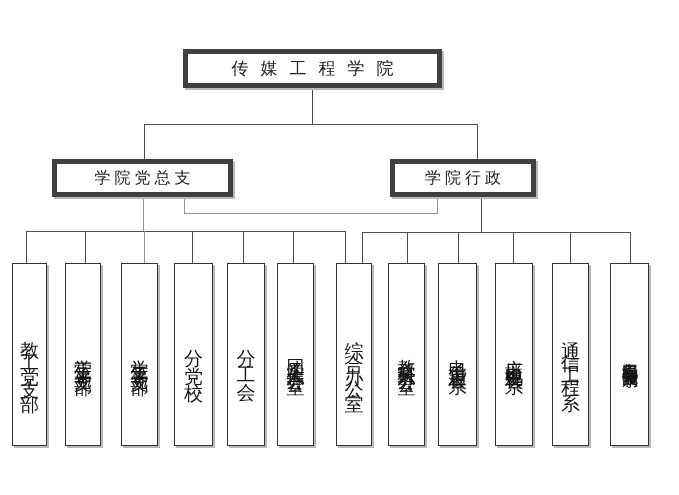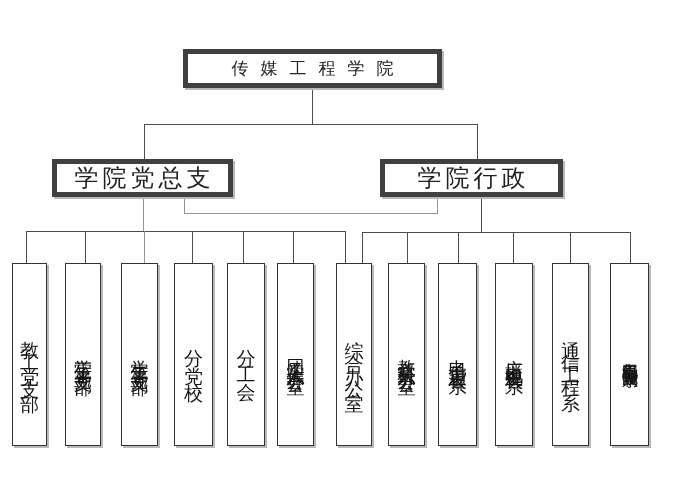--- a/index.html
+++ b/index.html
@@ -34,25 +34,25 @@
     background: #ffffff;
     border: 5px solid #404040;
     box-shadow: 2px 2px 0 #b9b9b9;
     display: flex;
     align-items: center;
     justify-content: center;
   }
 
   .box.root   { left: 183px; top: 49px;  width: 259px; height: 39px; }
   .box.party  { left: 52px;  top: 159px; width: 181px; height: 38px; }
-  .box.admin  { left: 380px; top: 159px; width: 183px; height: 38px; }
+  .box.admin  { left: 390px; top: 159px; width: 146px; height: 38px; }
 
   .hlabel        { white-space: nowrap; color: #222; }
   .root-label    { font-size: 17px; letter-spacing: 12px; padding-left: 12px; }
-  .branch-label  { font-size: 24px; letter-spacing: 4px;  padding-left: 4px; }
+  .branch-label  { font-size: 16px; letter-spacing: 4px;  padding-left: 4px; }
 
   
   .child {
     position: absolute;
     top: 263px;
     height: 183px;
     border: 1px solid #333333;
   }
   .vlabel {
     writing-mode: vertical-rl;

